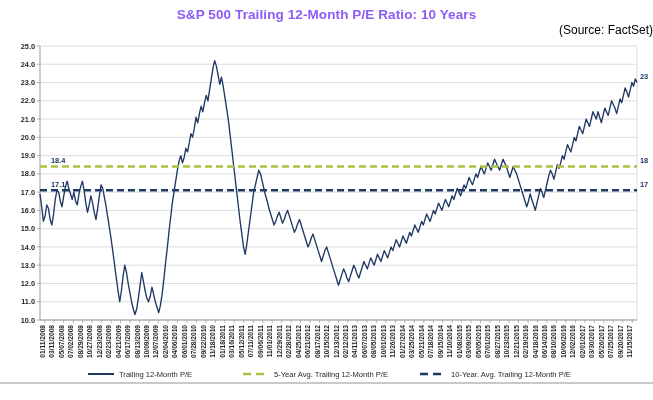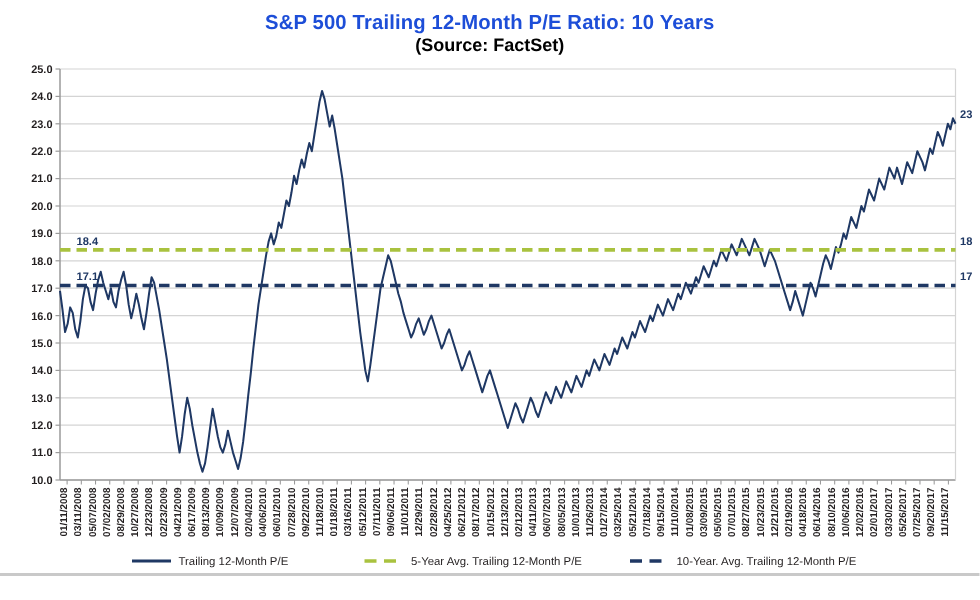--- a/index.html
+++ b/index.html
@@ -12,25 +12,25 @@
   }
   #chart-root{
     position:absolute;left:0;top:0;width:653px;height:400px;
     background:#ffffff;
     box-sizing:border-box;
   }
   .title-block{
     position:absolute;left:0;top:7px;width:653px;text-align:center;
   }
   .chart-title{
-    font-size:13.5px;font-weight:bold;color:#1d4ed8;line-height:16px;
+    font-size:13.5px;font-weight:bold;color:#8b5cf6;line-height:16px;
     letter-spacing:0.1px;
   }
   .chart-subtitle{
-    font-size:12px;font-weight:bold;color:#000000;line-height:15px;
+    font-size:12px;font-weight:normal;color:#000000;line-height:15px;text-align:right;
   }
   #plot-wrap{
     position:absolute;left:0;top:0;width:653px;height:400px;
   }
   svg{display:block;}
   .ytick-label{
     font-size:7.3px;fill:#231f20;font-family:"Liberation Sans", sans-serif;
     font-weight:bold;
   }
   .xtick-label{

